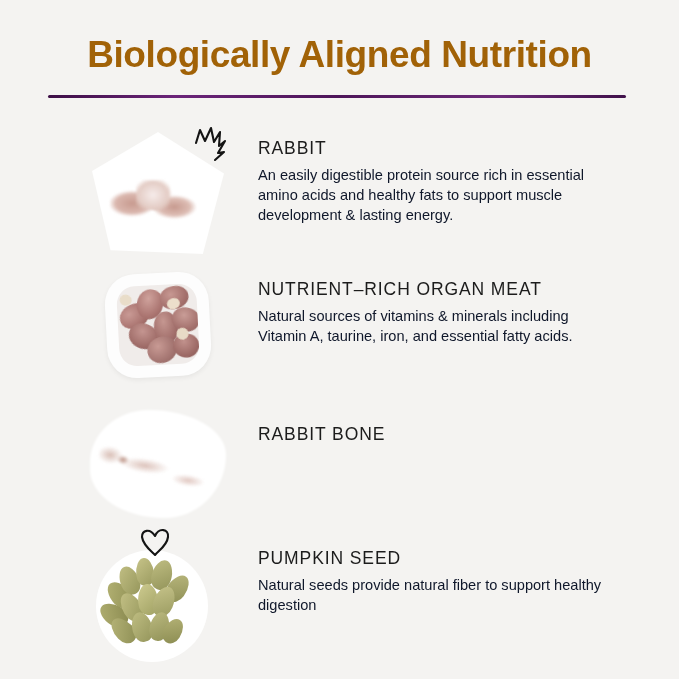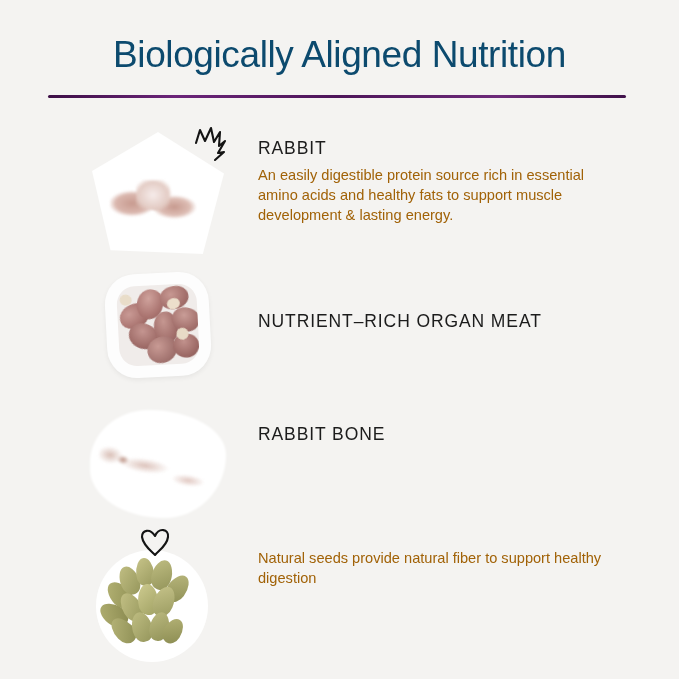--- a/index.html
+++ b/index.html
@@ -11,23 +11,23 @@
     position:relative;
   }
   .page{position:relative;width:679px;height:679px;}
 
   
   .title{
     position:absolute;
     left:0;right:0;top:34px;
     text-align:center;
     font-size:37px;
-    font-weight:normal;
+    font-weight:bold;
     letter-spacing:-0.4px;
-    color:#0c4a6e;
+    color:#a16207;
     font-family:"Liberation Sans", sans-serif;
     white-space:nowrap;
   }
   .divider{
     position:absolute;
     left:48px;top:95px;
     width:578px;height:3px;
     border-radius:2px;
     background:linear-gradient(90deg,#3d0f46 0%,#6b2479 22%,#4d1559 50%,#6d2a7a 78%,#40114a 100%);
   }
@@ -42,21 +42,21 @@
     color:#1c1c1c;
     letter-spacing:0.9px;
     font-weight:400;
     margin:0 0 6px 0;
     font-family:"Liberation Sans", sans-serif;
     white-space:nowrap;
   }
   .ing-desc{
     font-size:14.6px;
     line-height:20px;
-    color:#a16207;
+    color:#0f172a;
     margin:0;
     font-family:"Liberation Sans", sans-serif;
   }
 
   
   .pent{
     position:absolute;left:8px;top:4px;width:132px;height:122px;
     background:#ffffff;
     clip-path:polygon(50% 0%,100% 34%,84% 100%,14% 97%,0% 32%);
     filter:blur(0.6px);
@@ -154,22 +154,23 @@
           <div class="chunk" style="left:36px;top:27px;width:24px;height:32px;background:radial-gradient(ellipse at 42% 30%,#c59791 0%,#a26f6b 62%,#885a57 100%);transform:rotate(-6deg);"></div>
           <div class="chunk" style="left:54px;top:24px;width:28px;height:24px;background:radial-gradient(ellipse at 40% 34%,#c99d97 0%,#a4716d 62%,#8b5d5a 100%);transform:rotate(18deg);"></div>
           <div class="chunk" style="left:28px;top:52px;width:30px;height:26px;background:radial-gradient(ellipse at 40% 32%,#c89a94 0%,#a37470 62%,#8a5f5c 100%);transform:rotate(-16deg);"></div>
           <div class="chunk" style="left:54px;top:50px;width:26px;height:24px;background:radial-gradient(ellipse at 40% 34%,#c1918c 0%,#9d6a66 62%,#845553 100%);transform:rotate(10deg);"></div>
           <div class="chunk" style="left:3px;top:8px;width:12px;height:11px;background:#e9ddc9;transform:rotate(20deg);"></div>
           <div class="chunk" style="left:50px;top:14px;width:13px;height:11px;background:#ecdfcb;transform:rotate(-12deg);"></div>
           <div class="chunk" style="left:58px;top:44px;width:12px;height:12px;background:#e8dbc6;transform:rotate(34deg);"></div>
         </div>
       </div>
     </div>
-    <div class="copy" style="top:13px;margin-top:32px;">
+    <div class="copy" style="top:13px;">
       <h2 class="ing-title">NUTRIENT–RICH ORGAN MEAT</h2>
+      <p class="ing-desc">Natural sources of vitamins &amp; minerals including Vitamin A, taurine, iron, and essential fatty acids.</p>
     </div>
   </div>
 
   <div class="item" style="top:404px;">
     <div class="media">
       <div class="blob3"></div>
       <div class="bone"></div>
     </div>
     <div class="copy" style="top:20px;">
       <h2 class="ing-title">RABBIT BONE</h2>
@@ -192,17 +193,18 @@
         <div class="seed" style="left:18px;top:66px;width:19px;height:29px;background:linear-gradient(140deg,#b7b579,#8c8d53);transform:rotate(-44deg);"></div>
         <div class="seed" style="left:36px;top:62px;width:20px;height:30px;background:linear-gradient(140deg,#c0be83,#94955b);transform:rotate(-14deg);"></div>
         <div class="seed" style="left:54px;top:62px;width:19px;height:29px;background:linear-gradient(140deg,#bcba80,#919258);transform:rotate(14deg);"></div>
         <div class="seed" style="left:68px;top:68px;width:18px;height:26px;background:linear-gradient(140deg,#b4b276,#8a8b51);transform:rotate(32deg);"></div>
       </div>
       <svg class="doodle" style="left:52px;top:-10px;" width="40" height="36" viewBox="0 0 40 36">
         <path d="M6 13 C6 6, 14 4, 19 12 C23 3, 33 5, 32 13 C31 22, 22 27, 19 31 C15 27, 7 21, 6 13 Z" fill="none" stroke="#141414" stroke-width="2.1" stroke-linecap="round" stroke-linejoin="round"></path>
       </svg>
     </div>
     <div class="copy" style="top:14px;">
+      <h2 class="ing-title">PUMPKIN SEED</h2>
       <p class="ing-desc">Natural seeds provide natural fiber to support healthy digestion</p>
     </div>
   </div>
 
 </div>
 
 </body></html>

